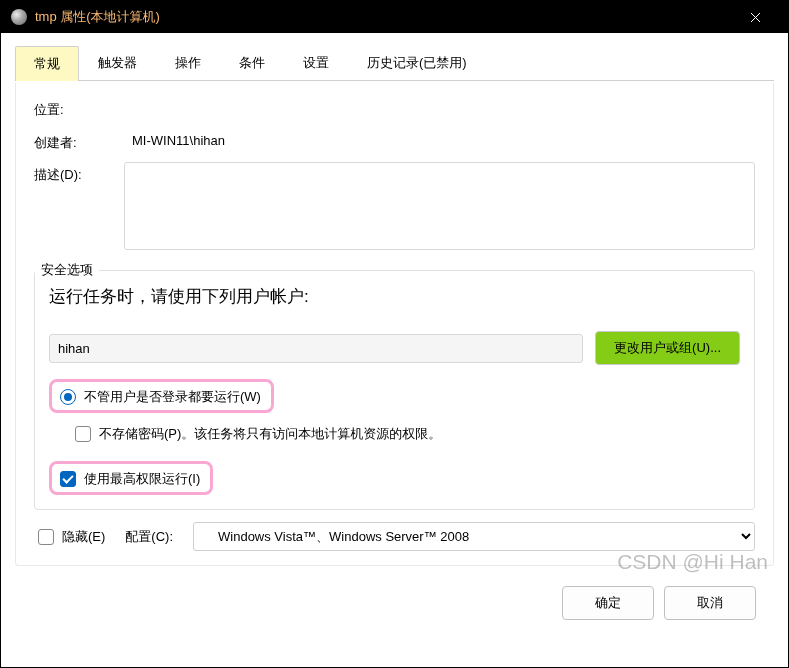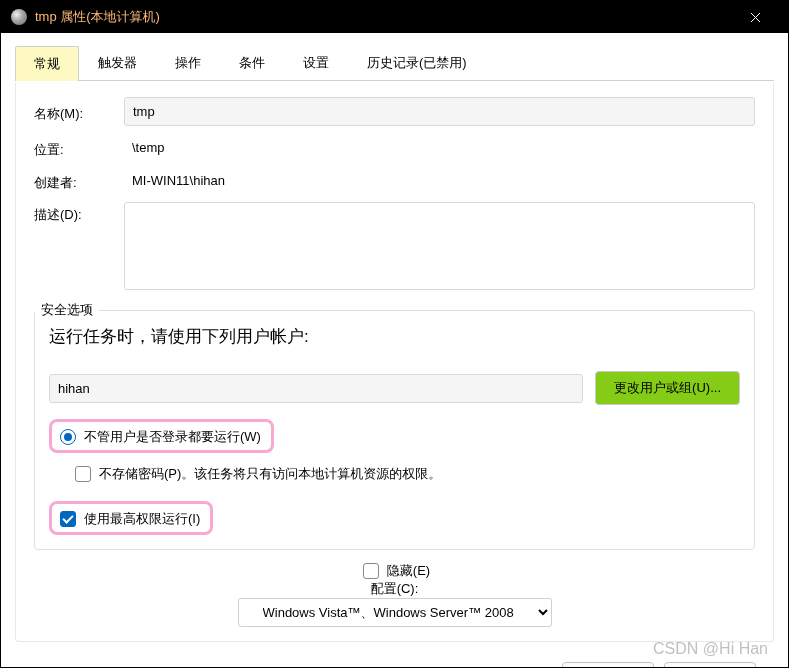--- a/index.html
+++ b/index.html
@@ -51,29 +51,29 @@
     input[type=radio]:checked::after { content: ""; position: absolute; inset: 3px; background: #0067c0; border-radius: 50%; }
     
     input[type=checkbox] { appearance: none; width: 16px; height: 16px; border: 1px solid #888; border-radius: 3px; position: relative; cursor: default; background: #fff; }
     input[type=checkbox]:checked { background: #0067c0; border-color: #0067c0; }
     input[type=checkbox]:checked::after { content: ""; position: absolute; left: 4px; top: 1px; width: 4px; height: 8px; border: solid #fff; border-width: 0 2px 2px 0; transform: rotate(45deg); }
     
     .indent { margin-left: 22px; }
     
     .hl-red { border: 3px solid #f9a8d4; border-radius: 8px; padding: 6px 10px 4px 4px; margin: 4px 0; display: inline-flex; }
     
-    .bottom-row { display: flex; align-items: center; margin-top: 12px; padding-bottom: 14px; flex-direction: column; }
+    .bottom-row { display: flex; align-items: center; gap: 20px; margin-top: 12px; padding-bottom: 14px; }
     .cfg-label { font-size: 13px; }
     .cfg-select { flex: 1; }
     select.sel { width: 100%; font-size: 13px; padding: 5px 20px; border: 1px solid #d0d0d0; border-radius: 3px; background: #fff; }
     
     .dlg-buttons { display: flex; justify-content: flex-end; gap: 10px; padding: 12px 18px 14px 0; }
     .dlg-btn { min-width: 92px; padding: 7px 20px; font-size: 13px; border: 1px solid #c0c0c0; background: #fdfdfd; border-radius: 4px; cursor: default; }
     
-    .watermark { position: absolute; right: 20px; bottom: 52px; color: rgba(140,140,140,0.55); font-size: 16px; pointer-events: none; text-align: right; }
+    .watermark { position: absolute; right: 20px; bottom: 60px; color: rgba(140,140,140,0.55); font-size: 21px; pointer-events: none; text-align: right; }
   </style>
 </head>
 <body>
 
 <div class="titlebar">
   <div class="titlebar-left">
     <span class="title-icon"></span>
     <span class="title-text">tmp 属性(本地计算机)</span>
   </div>
   <div class="close-btn">
@@ -88,26 +88,21 @@
     <div class="tab active">常规</div>
     <div class="tab">触发器</div>
     <div class="tab">操作</div>
     <div class="tab">条件</div>
     <div class="tab">设置</div>
     <div class="tab">历史记录(已禁用)</div>
   </div>
 
   <div class="inner">
     <div class="row">
-      <div class="label-col">名称(M):</div>
-      <div class="field"><input class="txt" type="text" value="tmp" style=""></div>
-    </div>
-    <div class="row">
       <div class="label-col">位置:</div>
-      <div class="field static-val">\temp</div>
     </div>
     <div class="row">
       <div class="label-col">创建者:</div>
       <div class="field static-val">MI-WIN11\hihan</div>
     </div>
     <div class="row row-top">
       <div class="label-col">描述(D):</div>
       <div class="field"><textarea class="txt" style=""></textarea></div>
     </div>
 

